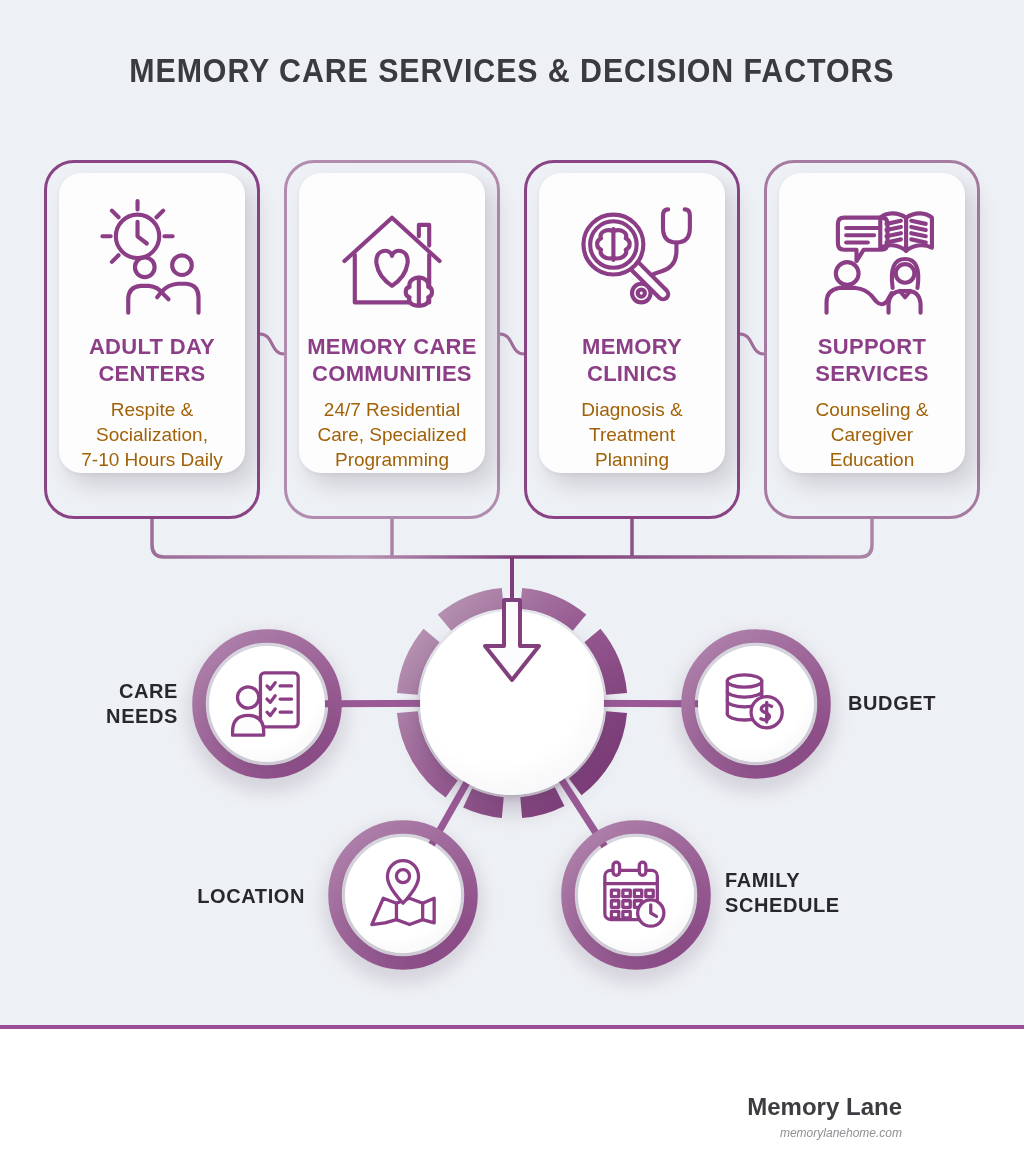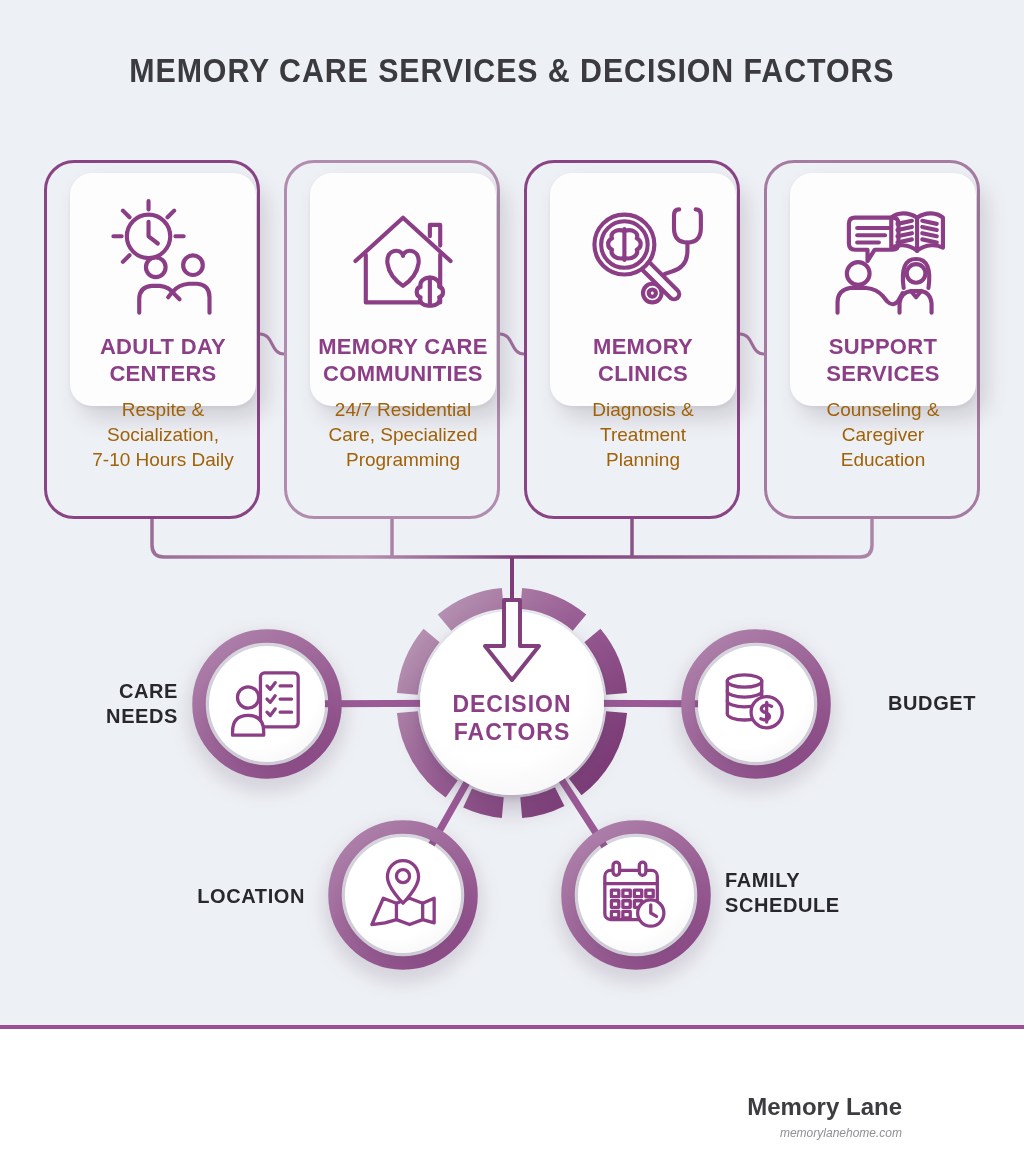--- a/index.html
+++ b/index.html
@@ -9,23 +9,23 @@
   .title{position:absolute;top:52px;left:0;width:1024px;text-align:center;}
   .title span{display:inline-block;transform:scaleX(.92);transform-origin:center;
     font-size:33px;font-weight:700;letter-spacing:1px;color:#3a3a3f;white-space:nowrap;}
 
   
   .card-outline{position:absolute;top:160px;width:210px;height:353px;border:3px solid;border-radius:30px;}
   .co-1{left:44px;border-color:#8a4385;}
   .co-2{left:284px;border-color:#b18cae;}
   .co-3{left:524px;border-color:#8a4385;}
   .co-4{left:764px;border-color:#a67ba2;}
-  .card{position:absolute;left:12px;top:10px;width:186px;height:233px;background:#fdfdfe;border-radius:22px;
+  .card{position:absolute;left:12px;top:10px;width:186px;height:300px;background:#fdfdfe;border-radius:22px;
     box-shadow:10px 12px 22px rgba(90,70,95,.20),0 2px 4px rgba(0,0,0,.05);
-    display:flex;flex-direction:column;align-items:center;padding-top:24px;box-sizing:border-box;margin-left:11px;}
+    display:flex;flex-direction:column;align-items:center;padding-top:24px;box-sizing:border-box;}
   .card-icon{width:124px;height:124px;flex:0 0 auto;}
   .card-title{margin-top:12px;text-align:center;font-size:22px;line-height:27px;font-weight:700;
     letter-spacing:.3px;color:#8c3f87;}
   .card-desc{margin-top:10px;text-align:center;font-size:19px;line-height:25px;color:#a16207;}
 
   .overlay{position:absolute;left:0;top:0;width:1024px;height:1154px;pointer-events:none;}
 
   
   .hub-ring{position:absolute;left:382px;top:573px;width:260px;height:260px;overflow:visible;}
   .hub-circle{position:absolute;left:420px;top:611px;width:184px;height:184px;border-radius:50%;
@@ -39,21 +39,21 @@
   .sat-ring{position:absolute;width:160px;height:160px;overflow:visible;
     filter:drop-shadow(0 9px 10px rgba(94,62,98,.28));}
   .sat-circle{position:absolute;width:116px;height:116px;border-radius:50%;
     background:radial-gradient(circle at 42% 35%,#ffffff 60%,#f1eff3 100%);
     box-shadow:0 7px 12px rgba(94,62,98,.22);}
   .sat-icon{position:absolute;width:82px;height:82px;}
 
   .factor-label{position:absolute;font-size:20px;line-height:25px;font-weight:700;
     letter-spacing:.6px;color:#28282c;white-space:nowrap;}
   .fl-care{right:846px;top:679px;text-align:right;}
-  .fl-budget{left:848px;top:691px;margin-left:40px;}
+  .fl-budget{left:848px;top:691px;}
   .fl-location{right:719px;top:884px;text-align:right;}
   .fl-family{left:725px;top:868px;}
 
   
   .footer-band{position:absolute;left:0;top:1029px;width:1024px;height:125px;background:#ffffff;}
   .footer-line{position:absolute;left:0;top:1025px;width:1024px;height:4px;background:#9b4f99;}
   .footer-text{position:absolute;right:122px;top:1060px;text-align:right;margin-top:32px;}
   .footer-brand{font-size:24px;line-height:29px;font-weight:700;color:#3c3c41;}
   .footer-site{font-size:12px;line-height:25px;color:#8f8f94;font-style:italic;}
 
@@ -222,24 +222,20 @@
       <path d="M210.4,62.5 A105,105 0 0 1 234.6,120.8"></path>
     </g>
   </svg>
 
   <div class="hub-circle"></div>
 
   <svg class="hub-arrow" viewBox="0 0 90 100">
     <path d="M34,10 V56 H15 L42,90 L69,56 H50 V10 Z" fill="#fcfbfd" stroke="#81407c" stroke-width="4" stroke-linejoin="round"></path>
   </svg>
 
-  <div class="hub-label">
-    <div>DECISION</div>
-    <div>FACTORS</div>
-  </div>
 
   <svg class="sat-ring" style="left:187px;top:624px;" viewBox="0 0 160 160">
     <circle cx="80" cy="80" r="68" fill="none" stroke="url(#satGrad)" stroke-width="13.5"></circle>
   </svg>
   <div class="sat-circle" style="left:209px;top:646px;"></div>
   <svg class="sat-icon" style="left:226px;top:663px;" viewBox="0 0 100 100">
     <g class="ic" stroke-width="4.5">
       <rect x="42" y="12" width="46" height="66" rx="5"></rect>
       <path d="M50,28 L54,32 L60,24 M66,28 H80"></path>
       <path d="M50,44 L54,48 L60,40 M66,44 H80"></path>

